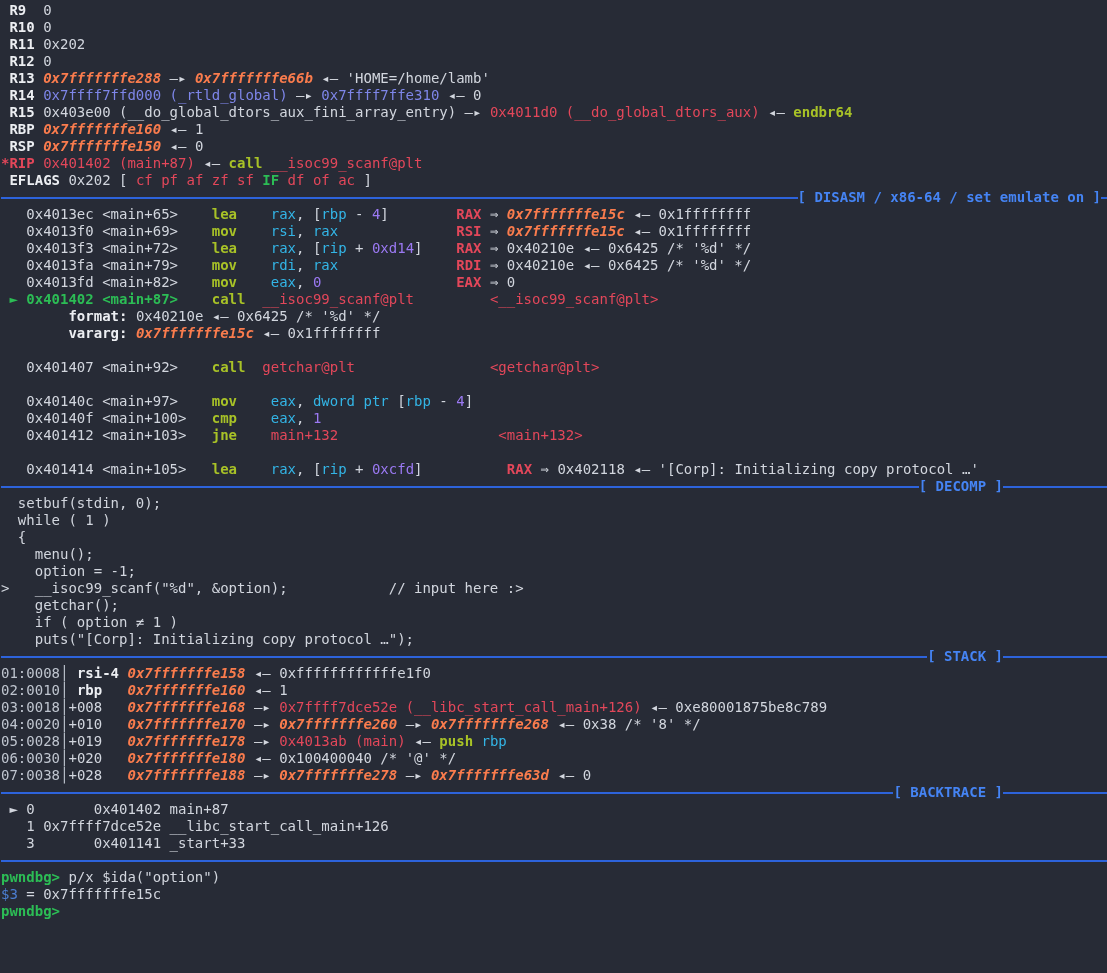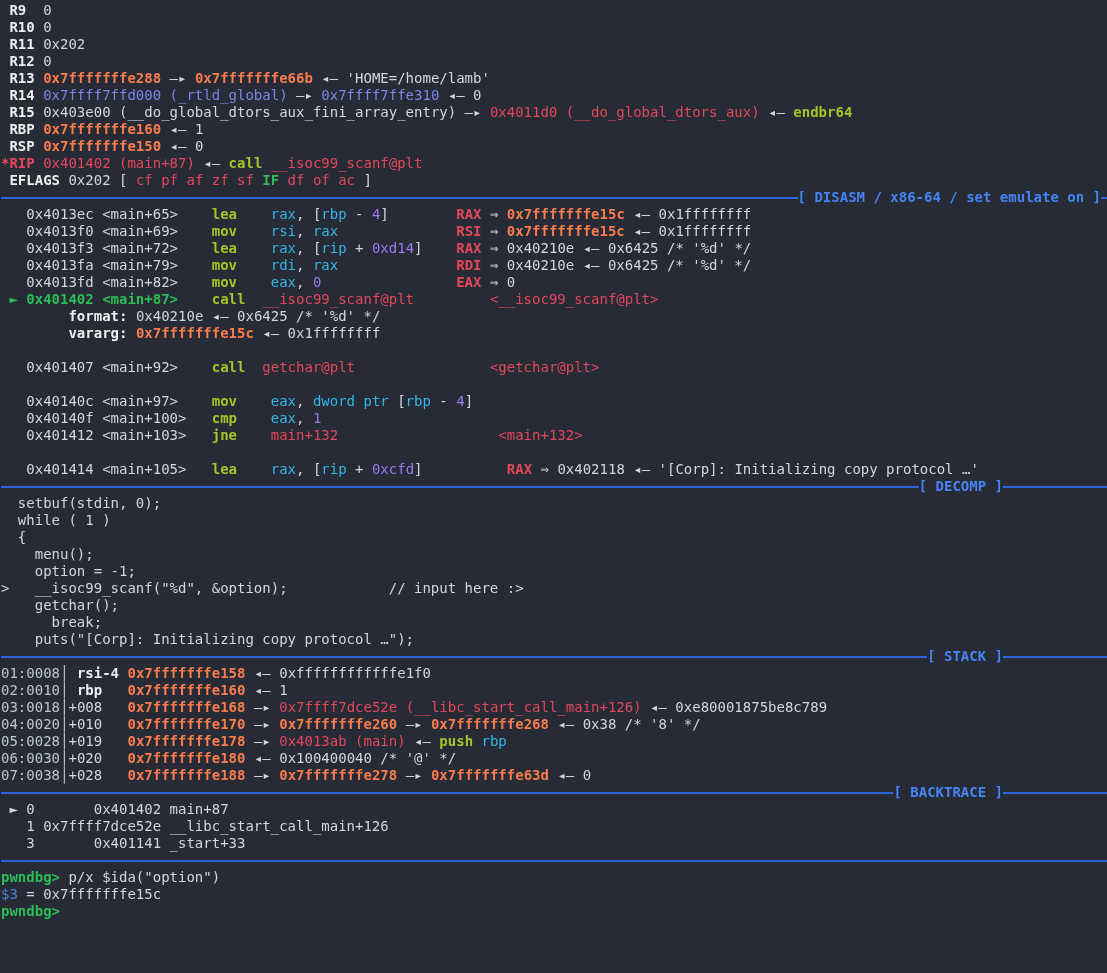--- a/index.html
+++ b/index.html
@@ -18,21 +18,21 @@
   .hdr{height:17px;display:flex;align-items:center;}
   .hl{height:2px;background:var(--hline);}
   .hl.grow{flex:1 1 auto;}
   .hr-std{width:104px;flex:0 0 auto;}
   .hr-tight{width:6px;flex:0 0 auto;}
   .hlabel{color:var(--htext);font-weight:bold;white-space:pre;line-height:17px;}
   .seg-w{color:var(--w);}
   .seg-b{color:var(--b);font-weight:bold;}
   .seg-r{color:var(--r);}
   .seg-rb{color:var(--r);font-weight:bold;margin-top:21px;}
-  .seg-o{color:var(--o);font-weight:bold;}
+  .seg-o{color:var(--o);font-weight:bold;font-style:italic;}
   .seg-sl{color:var(--sl);text-align:right;}
   .seg-l{color:var(--l);font-weight:bold;}
   .seg-c{color:var(--c);}
   .seg-pu{color:var(--pu);}
   .seg-g{color:var(--g);font-weight:bold;}
   .seg-bl{color:var(--bl);}
   .seg-gy{color:var(--gy);}
 </style>
 </head>
 <body>
@@ -80,21 +80,21 @@
         <span class="hlabel">[ DECOMP ]</span>
         <div class="hl hr-std"></div>
       </div>
       <div class="tl"><span class="seg-w">  setbuf(stdin, 0);</span></div>
       <div class="tl"><span class="seg-w">  while ( 1 )</span></div>
       <div class="tl"><span class="seg-w">  {</span></div>
       <div class="tl"><span class="seg-w">    menu();</span></div>
       <div class="tl"><span class="seg-w">    option = -1;</span></div>
       <div class="tl"><span class="seg-w">&gt;   __isoc99_scanf("%d", &amp;option);            // input here :&gt;</span></div>
       <div class="tl"><span class="seg-w">    getchar();</span></div>
-      <div class="tl"><span class="seg-w">      break;</span></div>
+      <div class="tl"><span class="seg-w">    if ( option ≠ 1 )</span></div>
       <div class="tl"><span class="seg-w">    puts("[Corp]: Initializing copy protocol …");</span></div>
     </div>
     <div>
       <div class="hdr">
         <div class="hl grow"></div>
         <span class="hlabel">[ STACK ]</span>
         <div class="hl hr-std"></div>
       </div>
       <div class="tl"><span class="seg-gy">01:0008</span><span class="seg-gy">│</span><span class="seg-b"> rsi-4</span><span class="seg-w"> </span><span class="seg-o">0x7fffffffe158</span><span class="seg-w"> ◂— 0xffffffffffffe1f0</span></div>
       <div class="tl"><span class="seg-gy">02:0010</span><span class="seg-gy">│</span><span class="seg-b"> rbp</span><span class="seg-w">   </span><span class="seg-o">0x7fffffffe160</span><span class="seg-w"> ◂— 1</span></div>

